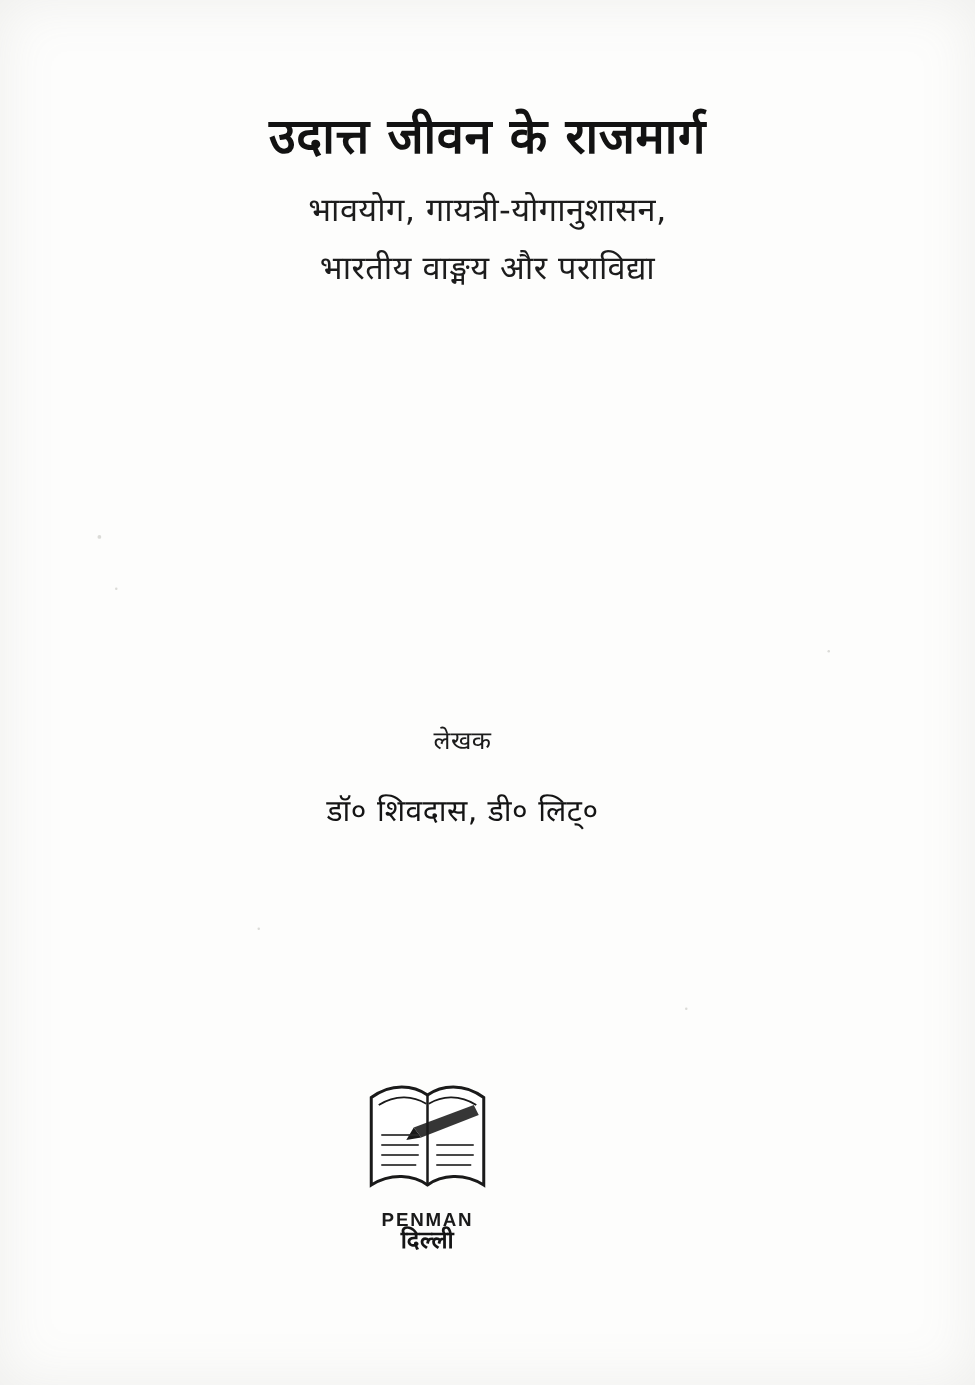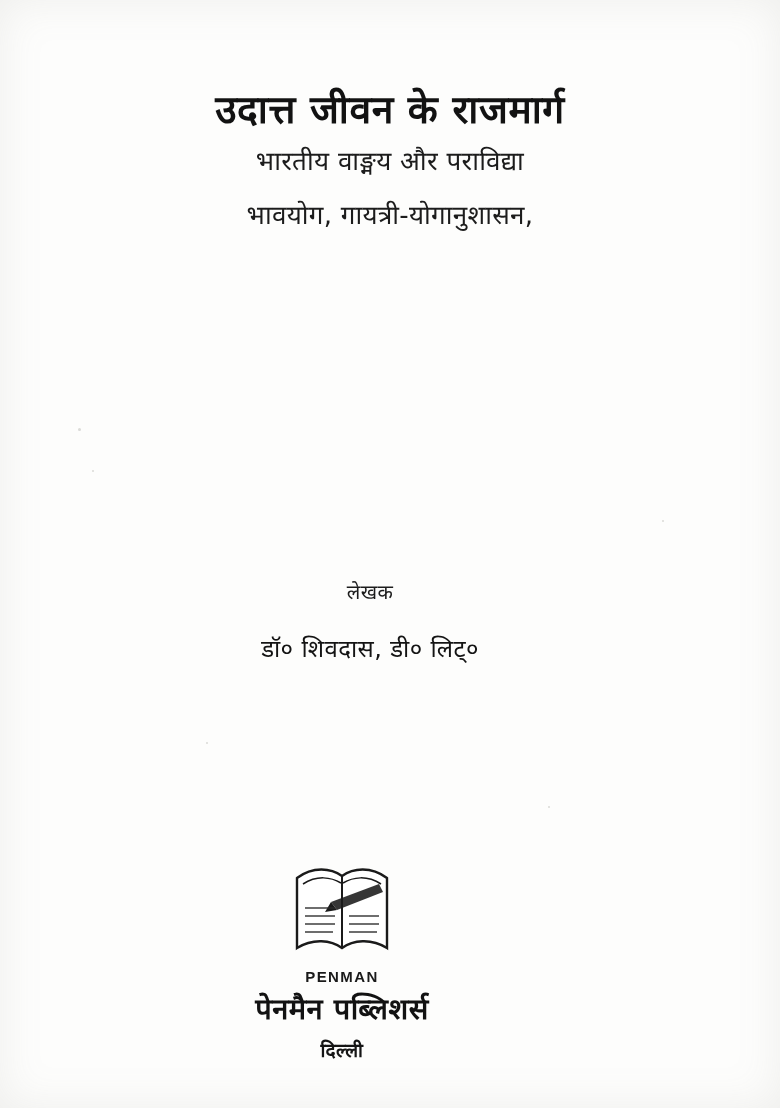--- a/index.html
+++ b/index.html
@@ -148,23 +148,23 @@
 
   <div class="speck" style="left:78px; top:428px; width:3px; height:3px;"></div>
   <div class="speck" style="left:92px; top:470px; width:2px; height:2px;"></div>
   <div class="speck" style="left:662px; top:520px; width:2px; height:2px;"></div>
   <div class="speck" style="left:206px; top:742px; width:2px; height:2px;"></div>
   <div class="speck" style="left:548px; top:806px; width:2px; height:2px;"></div>
 
   <div class="title-block">
     <div class="main-title">उदात्त जीवन के राजमार्ग</div>
 
+    <div class="subtitle-line">भावयोग, गायत्री-योगानुशासन,</div>
+
     <div class="subtitle-line second">भारतीय वाङ्मय और पराविद्या</div>
-
-    <div class="subtitle-line">भावयोग, गायत्री-योगानुशासन,</div>
   </div>
 
   <div class="author-block">
     <div class="author-label">लेखक</div>
     <div class="author-name">डॉ० शिवदास, डी० लिट्०</div>
   </div>
 
   <div class="publisher-block">
 
     <div class="logo-wrap">
@@ -189,18 +189,17 @@
 
         <g stroke="#2a2a2a" stroke-width="1.6" opacity="0.85">
           <line x1="62" y1="54" x2="92" y2="54"></line>
           <line x1="62" y1="62" x2="92" y2="62"></line>
           <line x1="62" y1="70" x2="90" y2="70"></line>
         </g>
       </svg>
       <div class="logo-wordmark">PENMAN</div>
     </div>
 
-    <div class="publisher-name">पेनमैन पब्लिशर्स</div>
 
     <div class="publisher-city">दिल्ली</div>
   </div>
 
 </div>
 
 </body></html>

